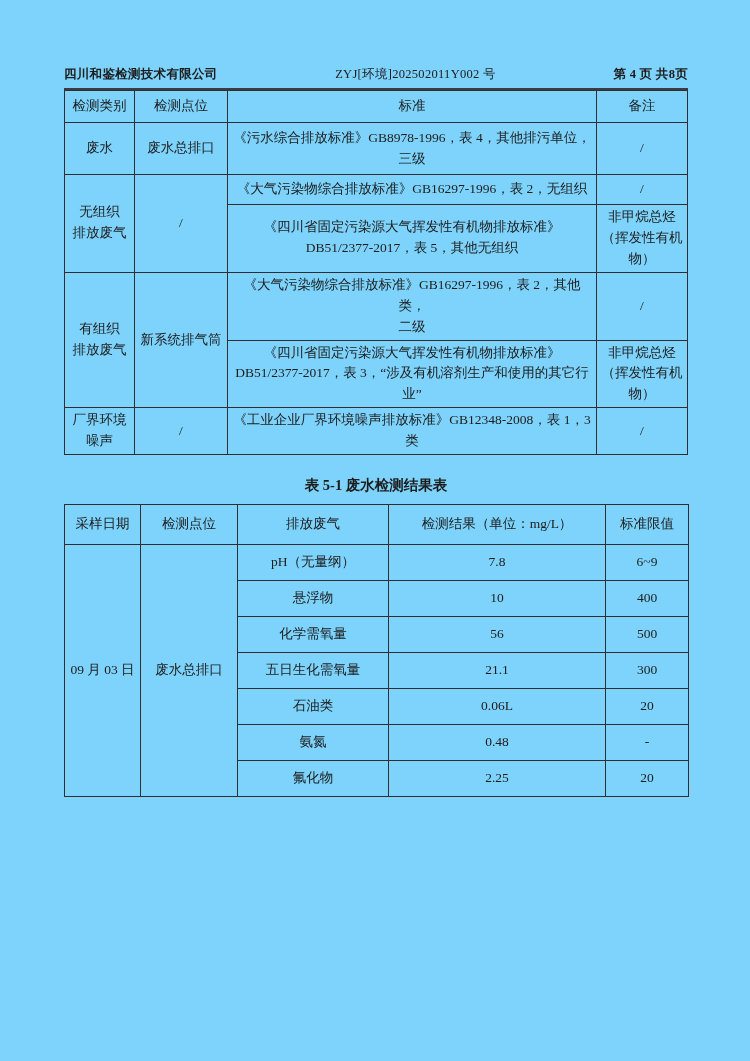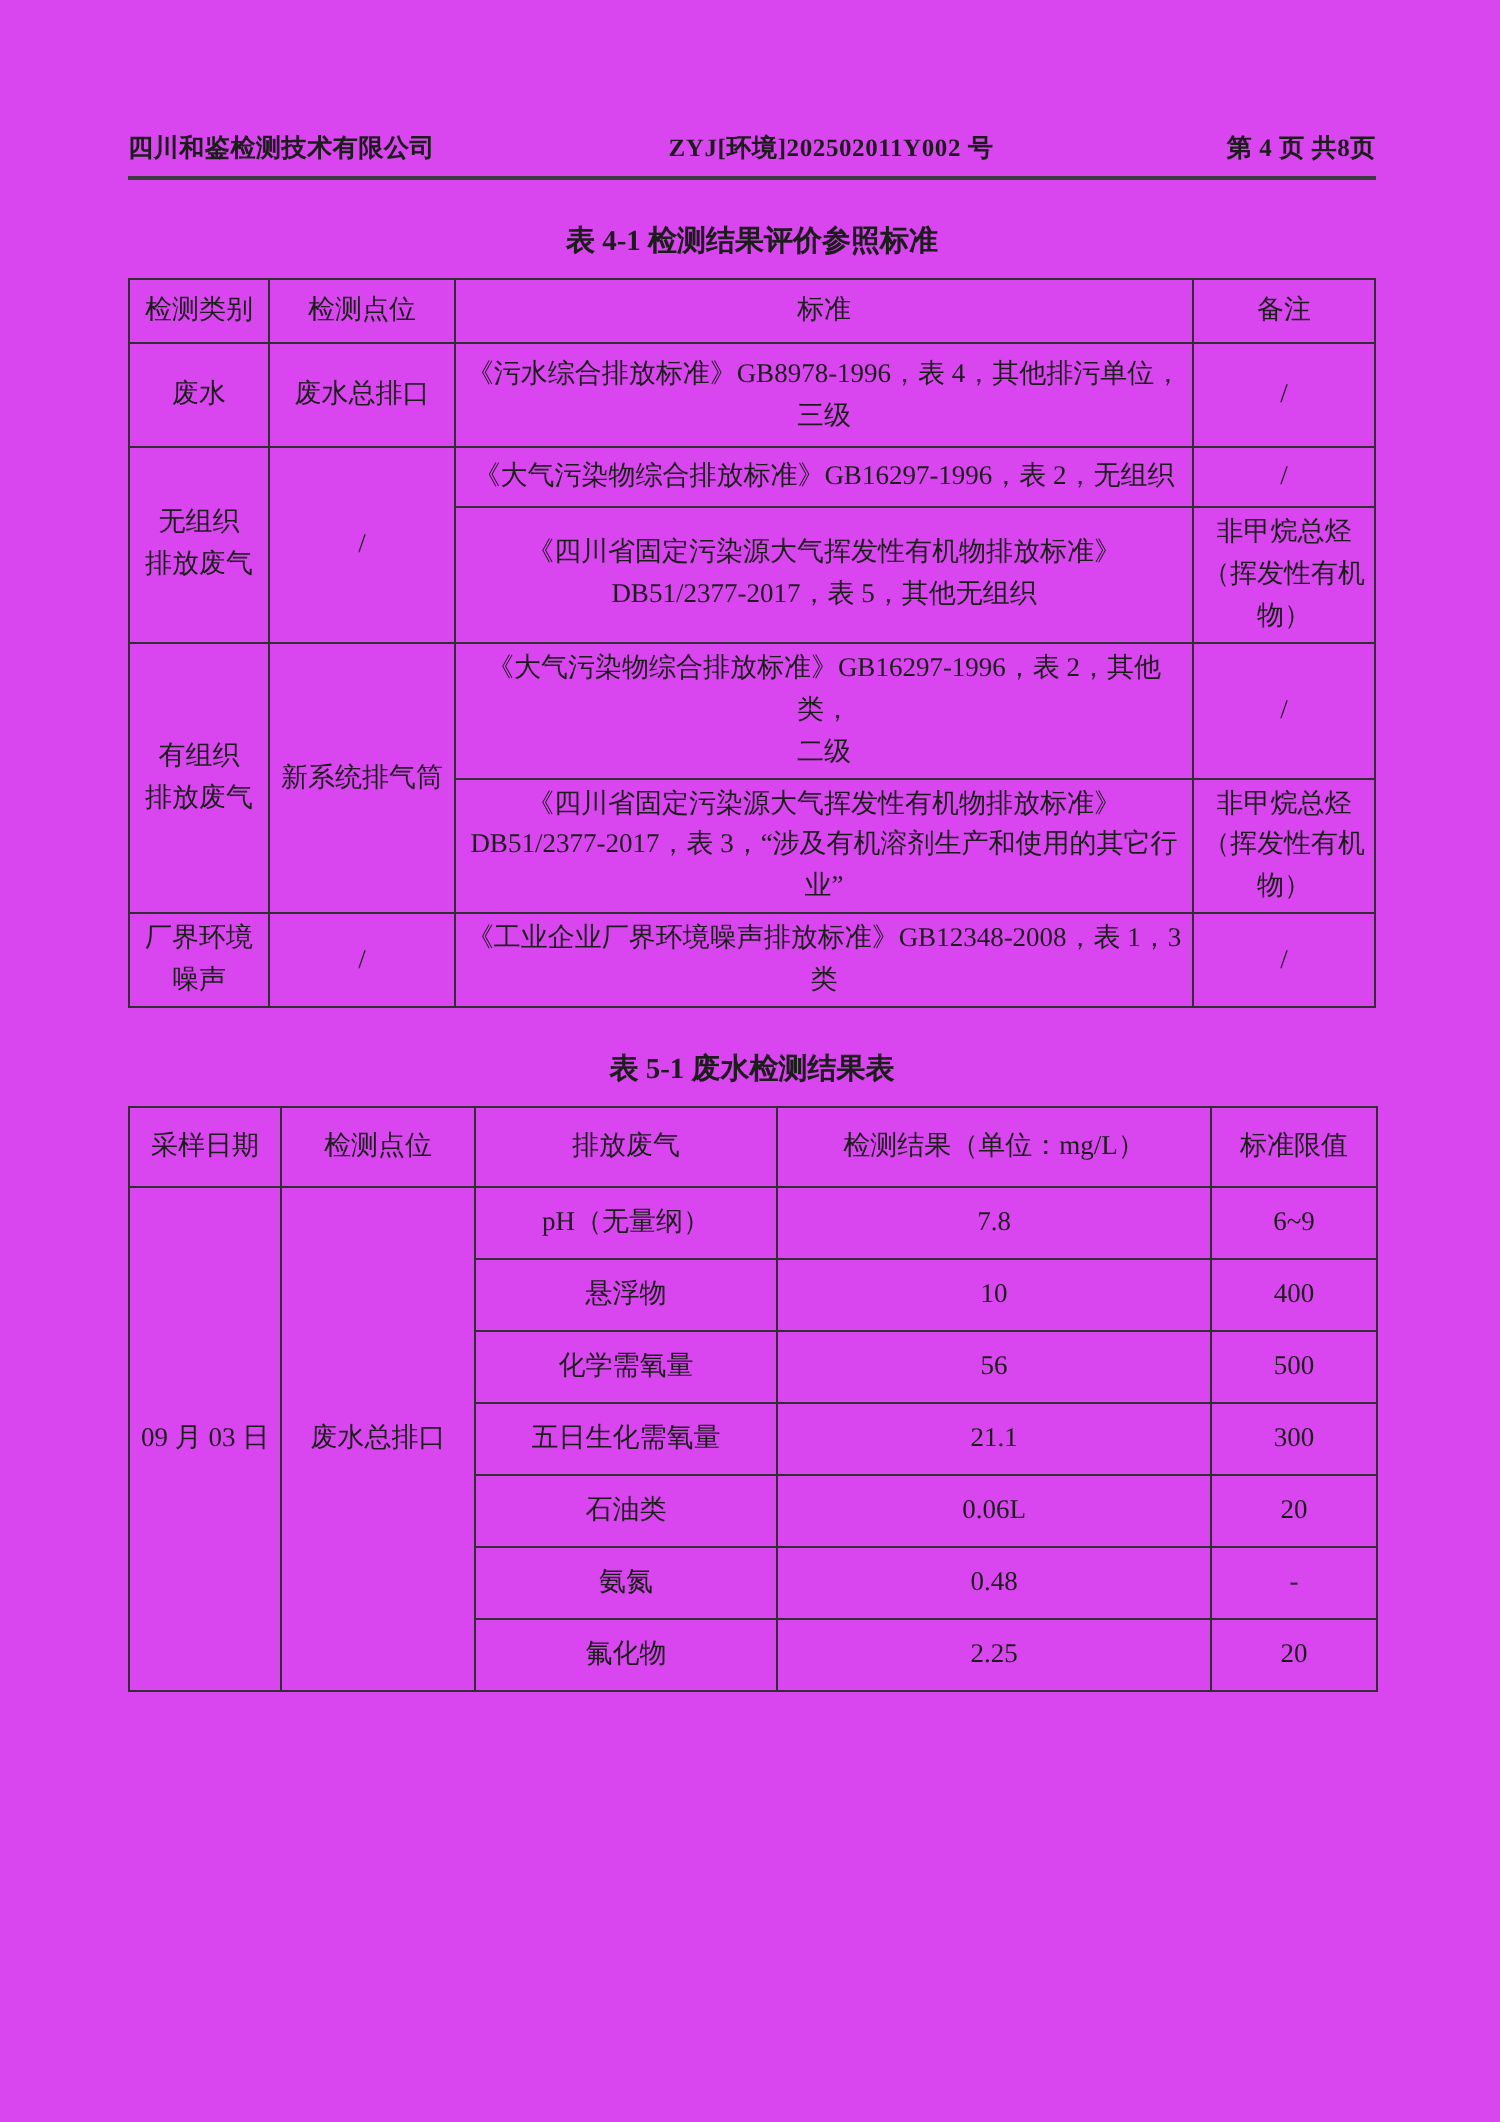--- a/index.html
+++ b/index.html
@@ -1,32 +1,32 @@
 <!DOCTYPE html>
 <html><head>
 <meta charset="utf-8">
 <style>
   html,body { margin:0; padding:0; background:#ffffff; }
   .page {
     position:relative;
     width:750px; height:1061px;
     box-sizing:border-box;
     padding:66px 62px 0 64px;
-    background:#d946ef;
+    background:#7dd3fc;
     color:#1c1c1c;
     font-family:"Liberation Serif","DejaVu Serif",serif;
   }
   
   .doc-header {
     display:flex; justify-content:space-between; align-items:flex-end;
     font-size:12.5px; font-weight:600; letter-spacing:0.3px;
     padding-bottom:5px;
     border-bottom:2px solid #3c3c40;
   }
-  .doc-header .mid { font-weight:700; }
+  .doc-header .mid { font-weight:400; }
   .doc-header .right { font-weight:600; }
   
   .tbl-title {
     text-align:center; font-weight:700; font-size:14.5px;
     margin:21px 0 9px 0;
   }
   .sec-heading { font-size:15px; font-weight:700; margin:17px 0 4px 0; }
   .body-par {
     font-size:14.5px; line-height:1.48; text-indent:2em;
     text-align:justify; margin:0 0 4px 0;
@@ -50,21 +50,20 @@
 <body>
 
 <div class="page">
 
   <div class="doc-header">
     <span class="left">四川和鉴检测技术有限公司</span>
     <span class="mid">ZYJ[环境]202502011Y002 号</span>
     <span class="right">第 4 页 共8页</span>
   </div>
 
-  <div class="tbl-title">表 4-1  检测结果评价参照标准</div>
 
   <table id="tbl41">
     <colgroup>
       <col style="width:70px">
         <col style="width:93px">
         <col style="width:369px">
         <col style="width:91px">
     </colgroup>
     <tbody>
       <tr style="height:32px">

